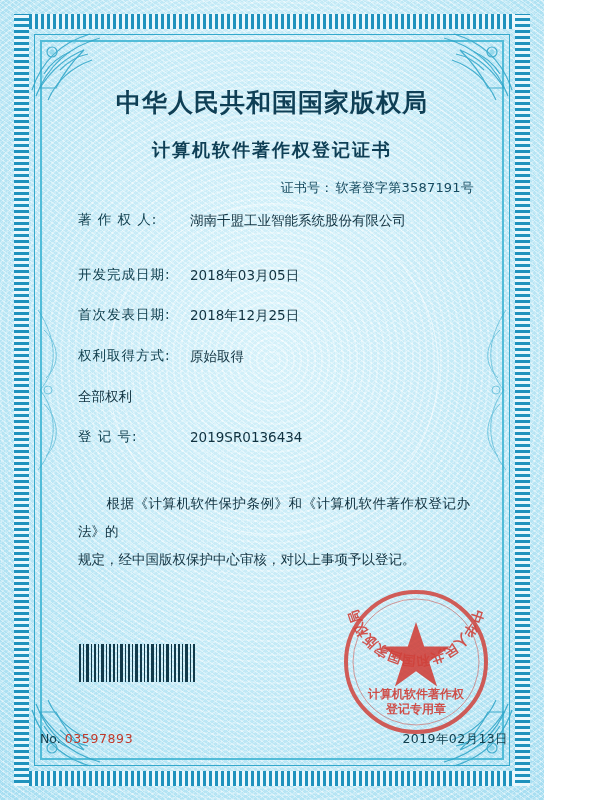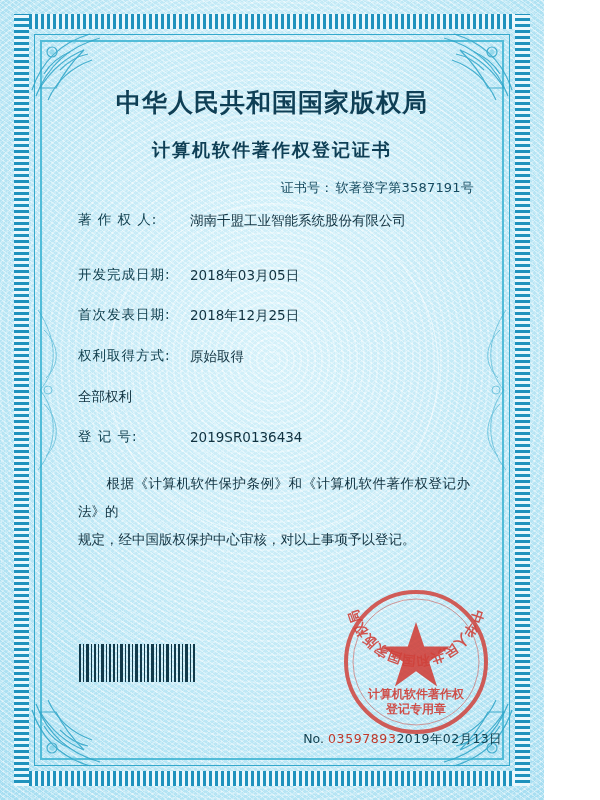--- a/index.html
+++ b/index.html
@@ -170,21 +170,21 @@
     color: #10313f;
     line-height: 1.45;
   }
   .field-value .sub {
     display: block;
   }
   .gap-lg { margin-bottom: 21px; }
   .spacer-block { height: 14px; }
 
   .paragraph {
-    margin-top: 23px;
+    margin-top: 43px;
     padding-left: 30px;
     padding-right: 26px;
     font-size: 13.5px;
     color: #10313f;
     line-height: 2.05;
     text-align: justify;
   }
   .paragraph .indent { display: inline-block; width: 28px; }
 
   .barcode {
@@ -204,24 +204,24 @@
     right: 52px;
     bottom: 62px;
     width: 152px;
     height: 152px;
     opacity: 0.92;
   }
 
   .footer {
     position: absolute;
     left: 40px;
-    right: 34px;
+    right: 28px;
     bottom: 52px;
     display: flex;
-    justify-content: flex-end;
+    justify-content: space-between;
     align-items: baseline;
     font-size: 12.5px;
     color: #12404f;
   }
   .footer .no-label { color: #12404f; }
   .footer .no-value { color: #c0392b; letter-spacing: 0.6px; margin-left: 4px; }
   .footer .issue-date { color: #12404f; letter-spacing: 0.4px; padding-right: 8px; }
 
   .watermark-ring {
     position: absolute;

